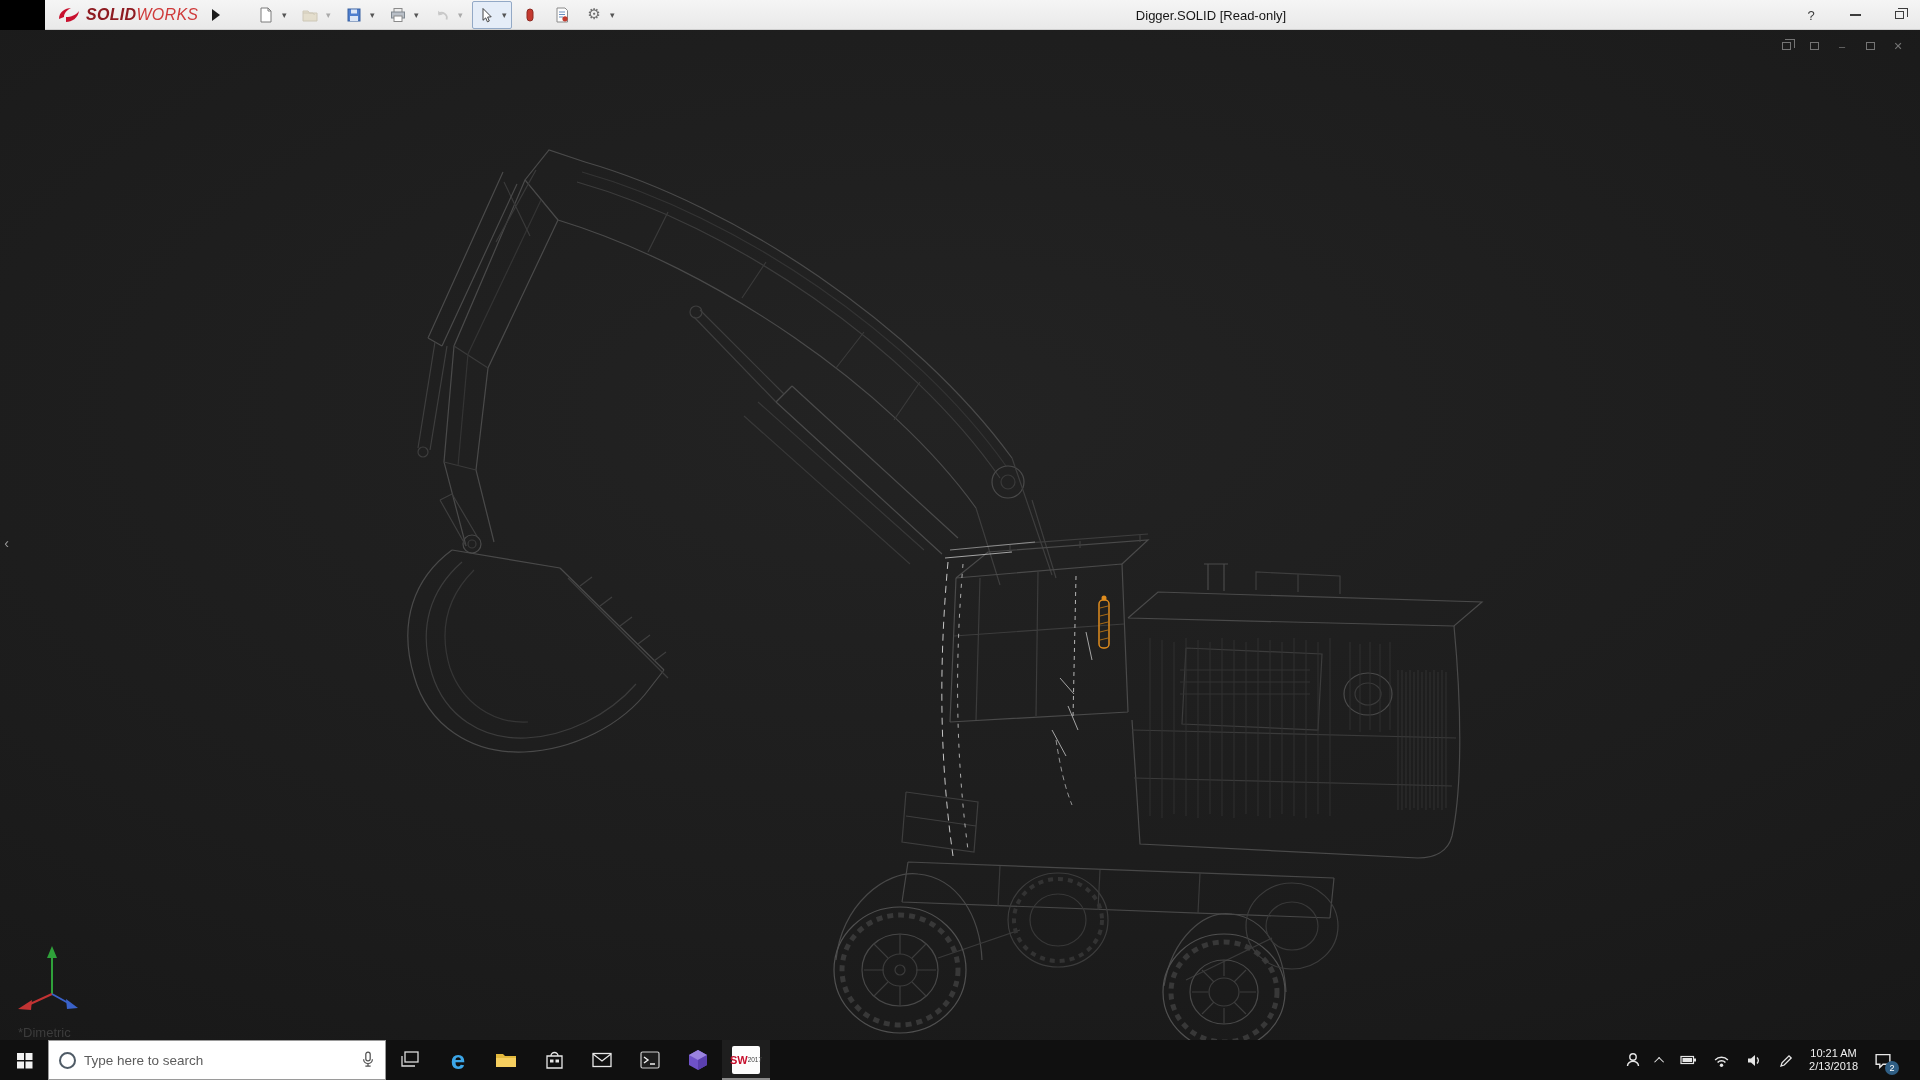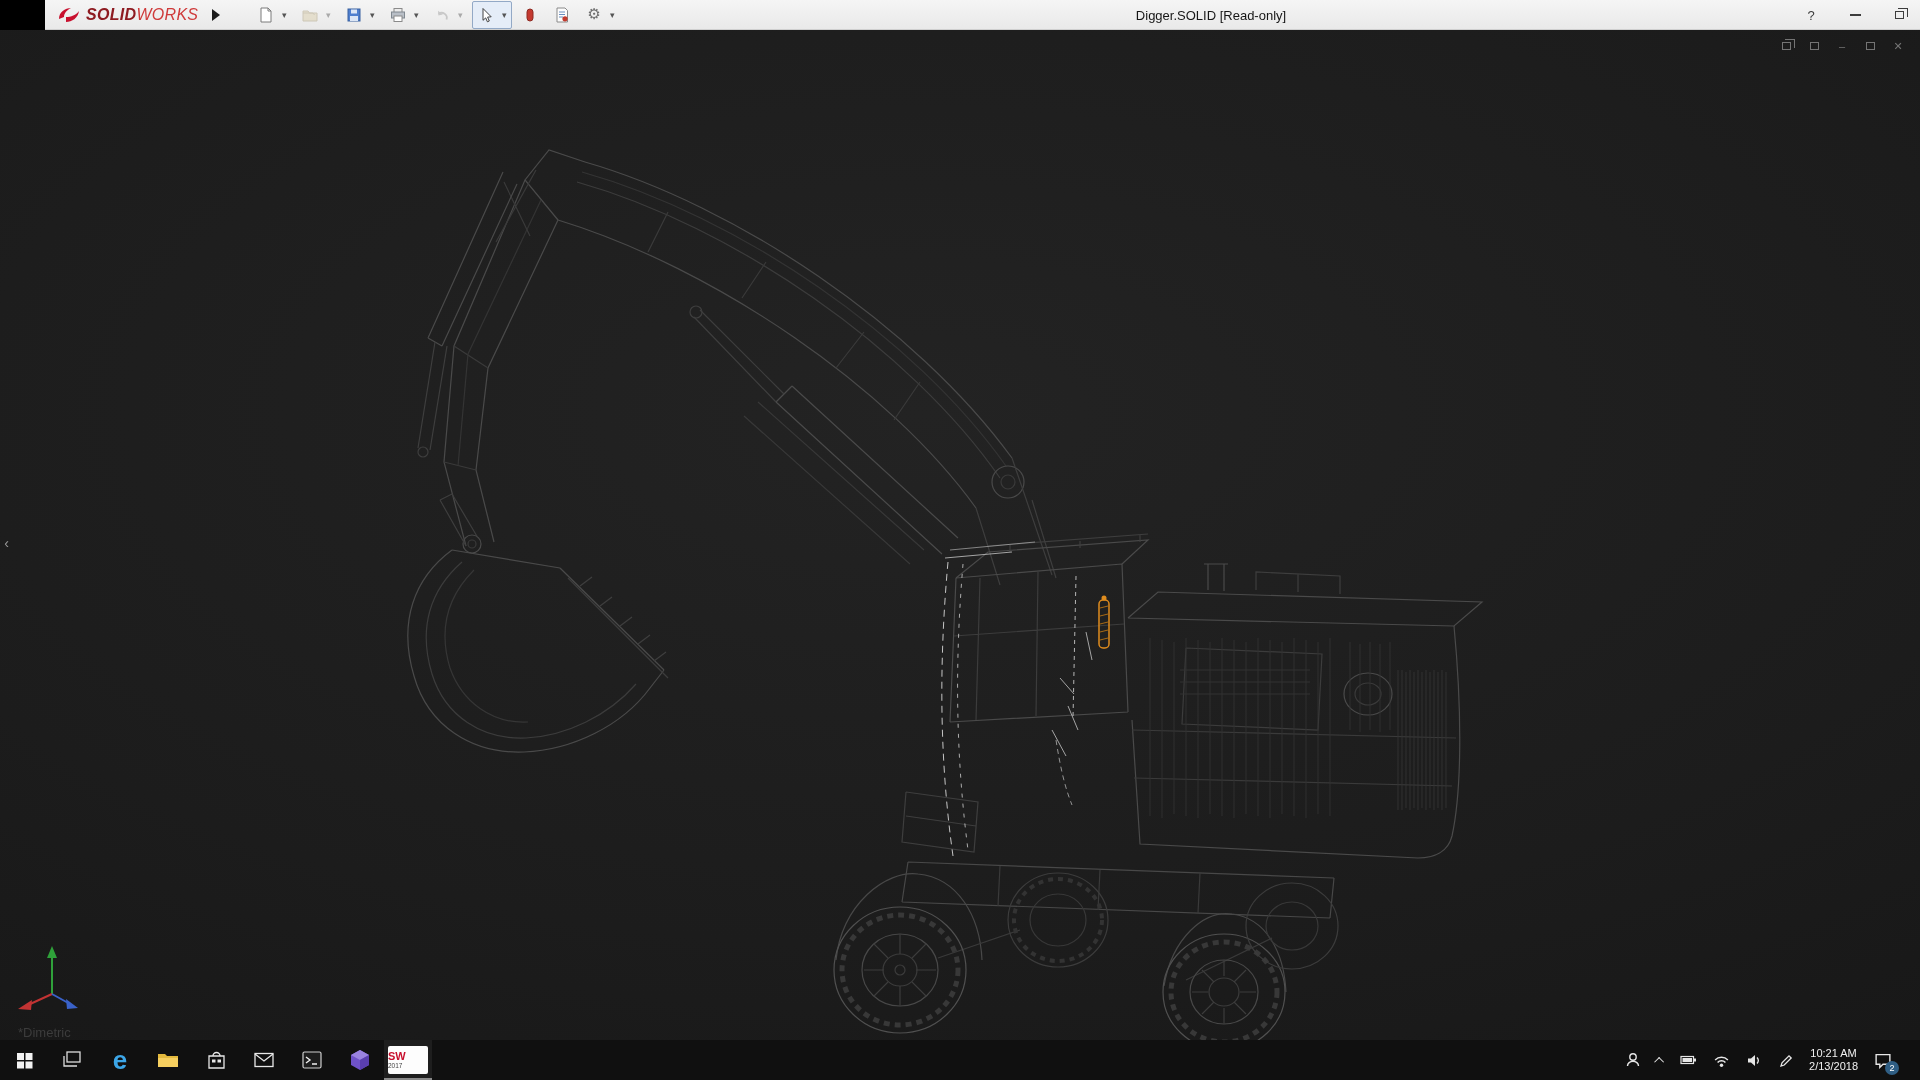--- a/index.html
+++ b/index.html
@@ -51,22 +51,22 @@
   .taskbar { position:fixed; bottom:0; left:0; width:1920px; height:40px; background:#101010;
              display:flex; align-items:stretch; z-index:10; }
   .tk-start { width:48px; border:none; background:transparent; display:flex; align-items:center; justify-content:center; }
   .search { width:338px; background:#ffffff; display:flex; align-items:center; gap:8px; padding:0 10px; border:1px solid #9a9a9a; }
   .cortana-ring { width:17px; height:17px; border:2px solid #4f5b66; border-radius:50%; flex:none; }
   .search input { border:none; outline:none; flex:1; font-size:13.5px; color:#333; background:transparent; font-family:"Liberation Sans",sans-serif; }
   .search input::placeholder { color:#5c5c5c; opacity:1; }
   .tk-btn { width:48px; border:none; background:transparent; display:flex; align-items:center; justify-content:center; position:relative; }
   .tk-btn.active { background:#1e1e1e; box-shadow:inset 0 -2px 0 #8a8a8a; }
   .edge-e { color:#3ca6e8; font-size:26px; font-weight:bold; line-height:26px; }
-  .sw-tile { width:40px; height:28px; background:#fdfdfd; border-radius:2px; display:flex; flex-direction:column;
-             align-items:flex-start; justify-content:center; line-height:1; }
+  .sw-tile { width:28px; height:28px; background:#fdfdfd; border-radius:2px; display:flex; flex-direction:row;
+             align-items:center; justify-content:center; line-height:1; }
   .sw-tile .sw { color:#c8102e; font-weight:bold; font-size:11px; }
   .sw-tile .yr { color:#444; font-size:6.5px; margin-top:1px; }
   .tray { margin-left:auto; display:flex; align-items:center; gap:16px; padding-right:6px; }
   .tray-btn { border:none; background:transparent; display:flex; align-items:center; justify-content:center; height:40px; }
   .chev-up { display:inline-block; width:7px; height:7px; border-left:1.6px solid #e6e6e6; border-top:1.6px solid #e6e6e6;
              transform:rotate(45deg) translateY(2px); }
   .clock { text-align:center; color:#f2f2f2; font-size:11px; line-height:13px; }
   .notif { position:relative; }
   .badge { position:absolute; right:-7px; bottom:5px; min-width:14px; height:14px; border-radius:50%;
            background:#2f5e84; color:#fff; font-size:9px; line-height:14px; text-align:center; padding:0 2px; }
@@ -321,20 +321,28 @@
 <footer class="taskbar">
   <button class="tk-start">
     <svg width="17" height="17" viewBox="0 0 17 17">
       <rect x="1" y="1" width="7" height="7" fill="#f2f2f2"></rect>
         <rect x="9.5" y="1" width="7" height="7" fill="#f2f2f2"></rect>
       <rect x="1" y="9.5" width="7" height="7" fill="#f2f2f2"></rect>
         <rect x="9.5" y="9.5" width="7" height="7" fill="#f2f2f2"></rect>
     </svg>
   </button>
 
+  <div class="search">
+    <span class="cortana-ring"></span>
+    <input type="text" placeholder="Type here to search" style="">
+    <svg width="14" height="18" viewBox="0 0 16 20">
+      <rect x="5.5" y="1" width="5" height="10" rx="2.5" fill="none" stroke="#4f4f4f" stroke-width="1.4"></rect>
+      <path d="M3,9 a5,5 0 0 0 10,0 M8,14 v3 M5,17 h6" fill="none" stroke="#4f4f4f" stroke-width="1.4"></path>
+    </svg>
+  </div>
 
   <button class="tk-btn">
     <svg width="20" height="20" viewBox="0 0 20 20">
       <rect x="5" y="2" width="13" height="10" fill="none" stroke="#dcdcdc" stroke-width="1.3"></rect>
       <path d="M2,6 v10 h13" fill="none" stroke="#dcdcdc" stroke-width="1.3"></path>
     </svg>
   </button>
 
   <button class="tk-btn">
     <span class="edge-e">e</span>

